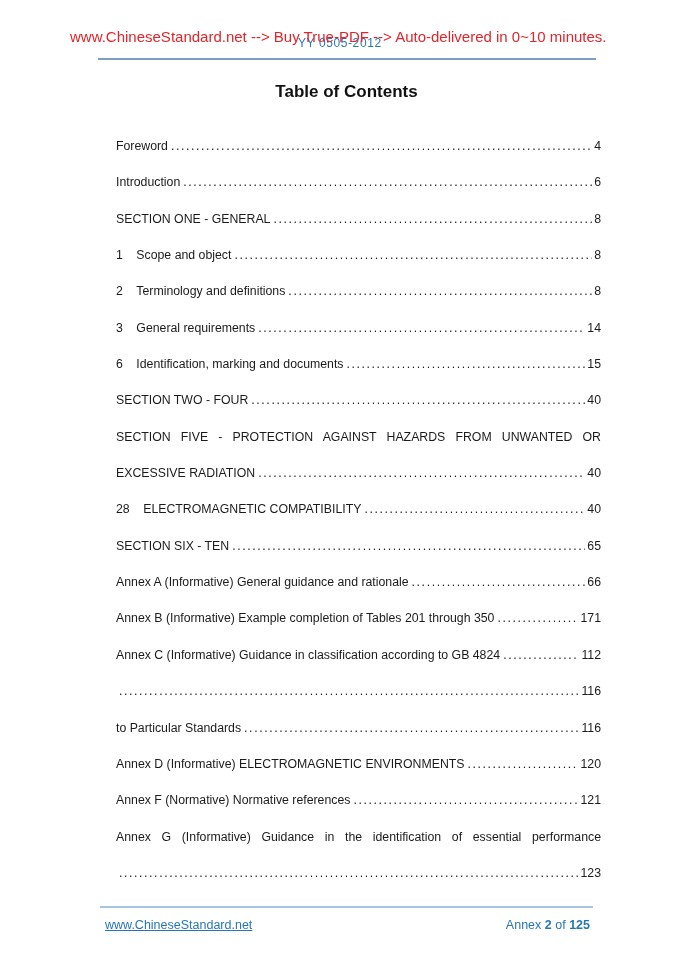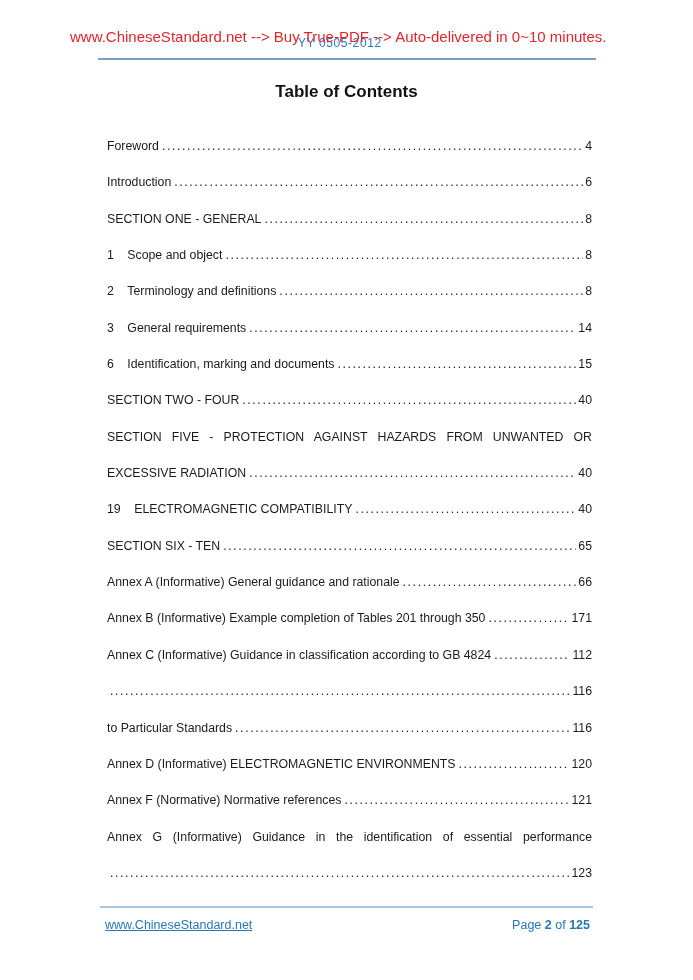--- a/index.html
+++ b/index.html
@@ -22,21 +22,21 @@
   .header-rule{
     position:absolute;left:98px;top:58px;width:498px;height:2px;
     background:var(--header_rule_blue,#7aa0c4);
   }
   .title{
     position:absolute;left:0;top:82px;width:693px;margin:0;
     text-align:center;font-size:17px;font-weight:bold;color:#111;
   }
 
   
-  .toc{position:absolute;left:107px;top:130px;width:485px;font-size:12.3px;color:var(--toc_text,#1b1b1b);}
+  .toc{position:absolute;left:116px;top:130px;width:485px;font-size:12.3px;color:var(--toc_text,#1b1b1b);}
   .toc-row{
     display:flex;align-items:baseline;height:36.35px;box-sizing:border-box;
     padding-top:9px;overflow:hidden;
   }
   .toc-row .num{white-space:nowrap;margin-right:13.5px;}
   .toc-row .lbl{white-space:nowrap;flex:0 0 auto;}
   .toc-row .dots{
     flex:1 1 auto;overflow:hidden;white-space:nowrap;min-width:6px;margin:0 2px 0 3px;
   }
   .toc-row .dots::after{
@@ -120,21 +120,21 @@
         <span class="dots"></span>
         <span class="pg">40</span>
       </div>
       <div class="toc-row justify">SECTION FIVE - PROTECTION AGAINST HAZARDS FROM UNWANTED OR</div>
       <div class="toc-row">
         <span class="lbl">EXCESSIVE RADIATION</span>
         <span class="dots"></span>
         <span class="pg">40</span>
       </div>
       <div class="toc-row">
-        <span class="num">19</span>
+        <span class="num">28</span>
         <span class="lbl">ELECTROMAGNETIC COMPATIBILITY</span>
         <span class="dots"></span>
         <span class="pg">40</span>
       </div>
       <div class="toc-row">
         <span class="lbl">SECTION SIX - TEN</span>
         <span class="dots"></span>
         <span class="pg">65</span>
       </div>
       <div class="toc-row">
@@ -175,19 +175,19 @@
       <div class="toc-row">
         <span class="lbl"></span>
         <span class="dots"></span>
         <span class="pg">123</span>
       </div>
     </div>
 
   <div class="footer-rule"></div>
   <a class="footer-link">www.ChineseStandard.net</a>
   <div class="footer-page">
-    <span>Page</span>
+    <span>Annex</span>
     <b>2</b>
     <span>of</span>
     <b>125</b>
   </div>
 
 </div>
 
 </body></html>

